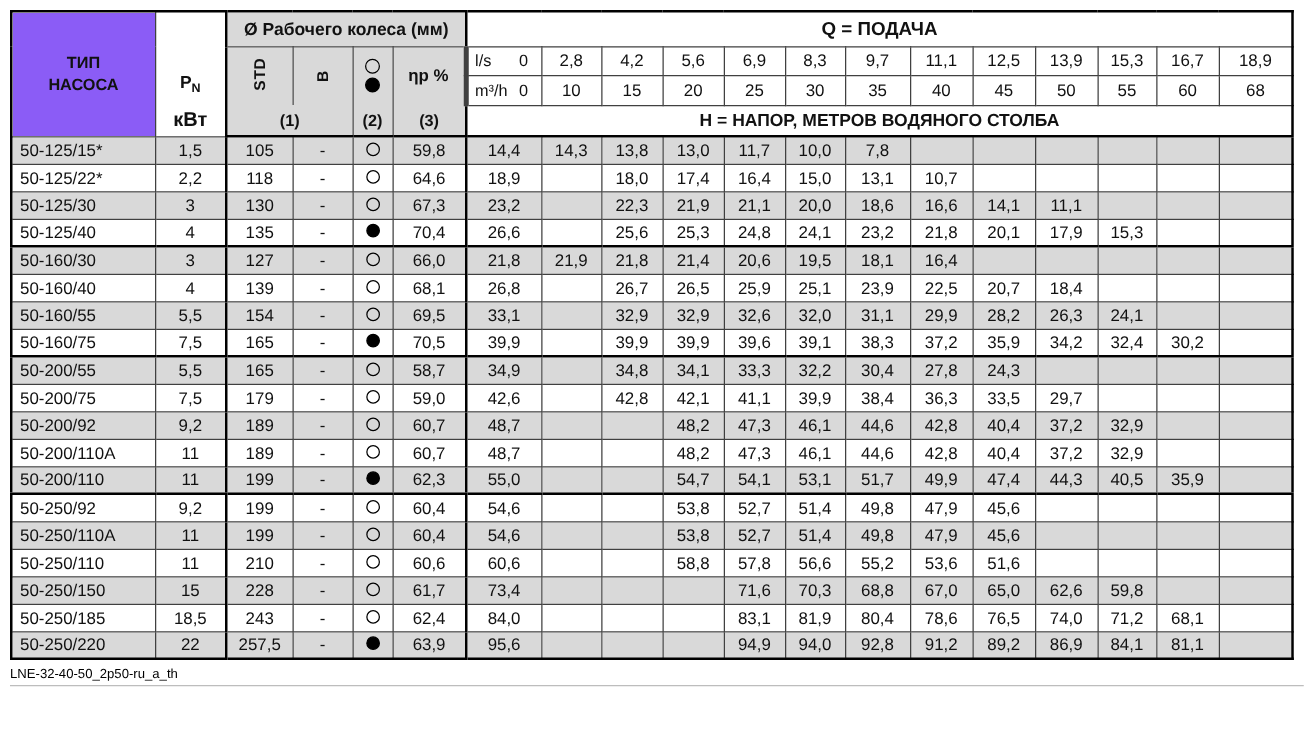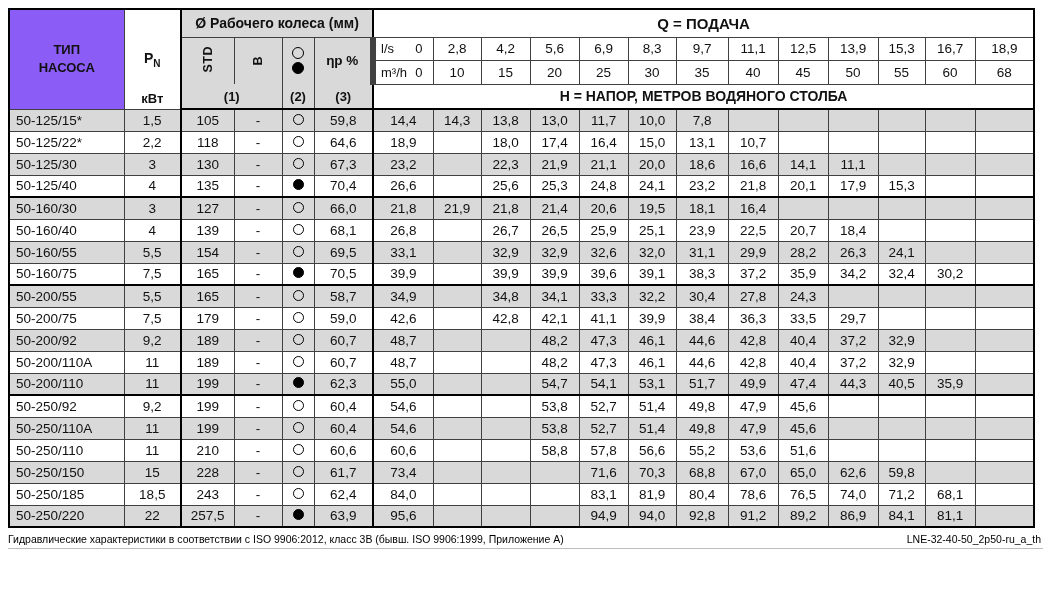--- a/index.html
+++ b/index.html
@@ -23,36 +23,36 @@
   .gray { background:#d9d9d9; }
 
   
   .hr1 th { height:28px; }
   .hr2 th { height:23px; }
   .hr3 th { height:24px; }
   .hr4 th { height:25px; border-bottom:2px solid #000; }
 
   .type-cell { font-weight:bold; font-size:13px; line-height:18px; background:#8b5cf6; }
   .pn-cell { background:#fff; vertical-align:bottom; padding-bottom:3px; }
-  .pn-lab { font-weight:bold; font-size:14px; margin-bottom:22px; }
+  .pn-lab { font-weight:bold; font-size:14px; margin-bottom:11px; }
   .pn-lab sub { font-size:10px; }
-  .pn-unit { font-weight:bold; font-size:13px; }
+  .pn-unit { font-weight:bold; font-size:16px; }
 
   .imp-span { font-weight:bold; font-size:14px; border-left:2px solid #000; border-right:2px solid #000; }
   .q-span   { font-weight:bold; font-size:15px; background:#fff; }
 
   .vcell { border-bottom:none; }
   .vert {
     display:inline-block; writing-mode:vertical-rl; transform:rotate(180deg);
     font-weight:bold; font-size:12.5px; letter-spacing:.5px;
   }
   .vcell-left { border-left:2px solid #000; }
   .circ-head { border-bottom:none; }
   .circ-stack { display:flex; flex-direction:column; align-items:center; gap:3px; }
-  .eff-head { font-weight:bold; font-size:13.5px; border-bottom:none; border-right:6px solid #404040; }
+  .eff-head { font-weight:bold; font-size:13.5px; border-bottom:none; border-right:4px solid #404040; }
 
   .fn { font-weight:bold; font-size:13px; border-top:none; }
   .fn-left { border-left:2px solid #000; }
   .fn-right { border-right:2px solid #000; }
   .h-span { font-weight:bold; font-size:14px; background:#fff; }
 
   .q0l { display:flex; justify-content:space-between; align-items:center;
          padding:0 10px 0 5px; font-size:13px; background:#fff; height:100%; }
   .q0l .u { font-size:13px; }
   .hr2 th, .hr3 th { background:#fff; }
@@ -575,18 +575,17 @@
           <td>86,9</td>
           <td>84,1</td>
           <td>81,1</td>
           <td></td>
         </tr>
       </tbody>
   </table>
 
   <div class="footer">
     <div class="fline f1">
-      <span>Гидравлические характеристики в соответствии с ISO 9906:2012, класс 3B (бывш. ISO 9906:1999, Приложение A)</span>
       <span class="doc">LNE-32-40-50_2p50-ru_a_th</span>
     </div>
   </div>
 
 </div>
 
 </body></html>

